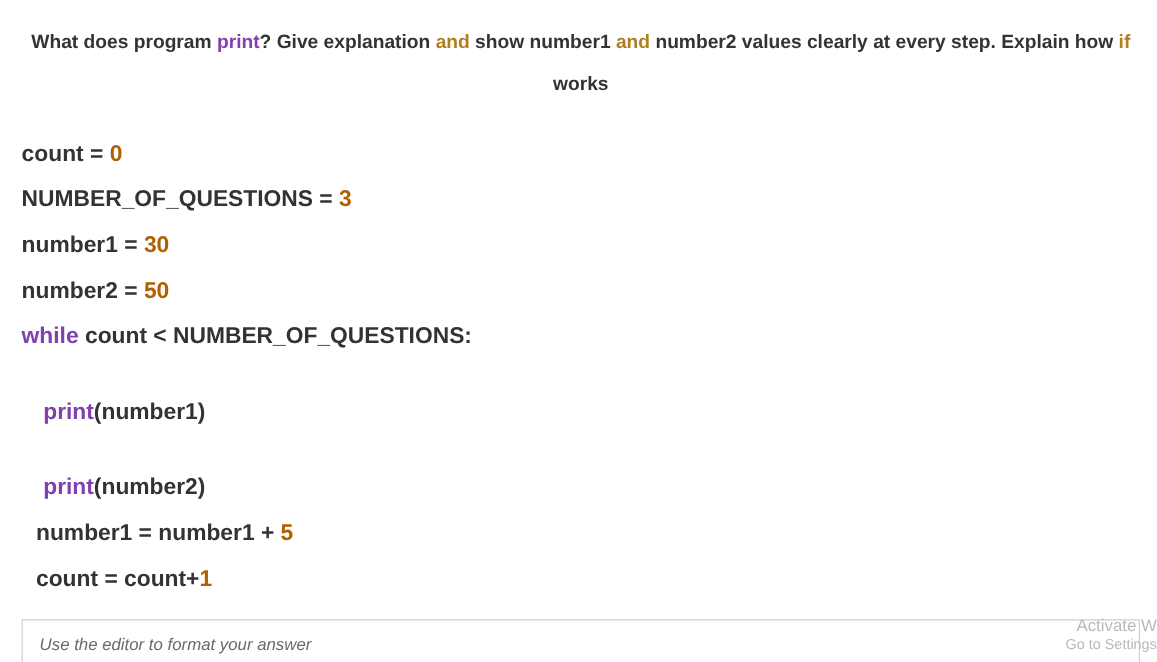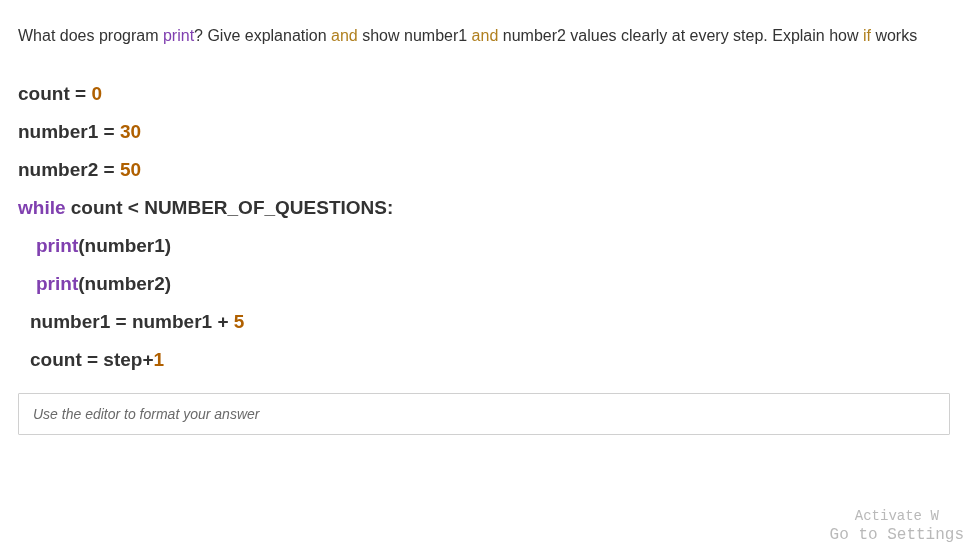--- a/index.html
+++ b/index.html
@@ -13,85 +13,87 @@
       width: 964px;
       height: 552px;
       overflow: hidden;
       position: relative;
     }
     .content {
       padding: 18px 14px 0 18px;
     }
     .question-text {
       font-size: 16px;
-      font-weight: 400;
+      font-weight: 700;
       color: #333333;
       line-height: 2.2;
       margin-bottom: 22px;
+      text-align: center;
     }
     .kw-purple {
       color: #8040b0;
     }
     .kw-orange {
       color: #b08020;
     }
     .code-block {
       font-size: 19px;
       font-weight: 700;
       color: #333333;
       line-height: 2.0;
     }
     .code-line {
       white-space: pre;
     }
     .indent1 { padding-left: 12px; }
-    .indent2 { padding-left: 18px; }
+    .indent2 { padding-left: 18px; margin-top: 25px; }
     .num-orange { color: #b06000; }
     .answer-box {
       margin: 14px 14px 0 18px;
       border: 1px solid #d0d0d0;
       border-radius: 1px;
       padding: 12px 14px;
       font-style: italic;
       color: #6a6a6a;
       font-size: 14px;
       background: #ffffff;
     }
     .watermark {
       position: absolute;
       right: 0;
       bottom: 6px;
       color: #b9b9b9;
       font-size: 14px;
-      text-align: center;
+      text-align: right;
       line-height: 1.3;
-      font-family: Liberation Mono, monospace;
+      font-family: Liberation Sans, sans-serif;
       pointer-events: none;
     }
     .watermark .wm-sub {
-      font-size: 16px;
+      font-size: 12px;
     }
   </style>
 </head>
 <body>
 
 <div class="content">
   <div class="question-text">
     <span>What does program </span><span class="kw-purple">print</span><span>? Give explanation </span><span class="kw-orange">and</span><span> show number1 </span><span class="kw-orange">and</span><span> number2 values clearly at every step. Explain how </span><span class="kw-orange">if</span><span> works</span>
   </div>
 
   <div class="code-block">
     <div class="code-line"><span>count = </span><span class="num-orange">0</span></div>
+    <div class="code-line"><span>NUMBER_OF_QUESTIONS = </span><span class="num-orange">3</span></div>
     <div class="code-line"><span>number1 = </span><span class="num-orange">30</span></div>
     <div class="code-line"><span>number2 = </span><span class="num-orange">50</span></div>
     <div class="code-line"><span class="kw-purple">while</span><span> count &lt; NUMBER_OF_QUESTIONS:</span></div>
     <div class="code-line indent2"><span class="kw-purple">print</span><span>(number1)</span></div>
     <div class="code-line indent2"><span class="kw-purple">print</span><span>(number2)</span></div>
     <div class="code-line indent1"><span>number1 = number1 + </span><span class="num-orange">5</span></div>
-    <div class="code-line indent1"><span>count = step+</span><span class="num-orange">1</span></div>
+    <div class="code-line indent1"><span>count = count+</span><span class="num-orange">1</span></div>
   </div>
 </div>
 
 <div class="answer-box">
   <span>Use the editor to format your answer</span>
 </div>
 
 <div class="watermark">
   <div>Activate W</div>
   <div class="wm-sub">Go to Settings</div>

